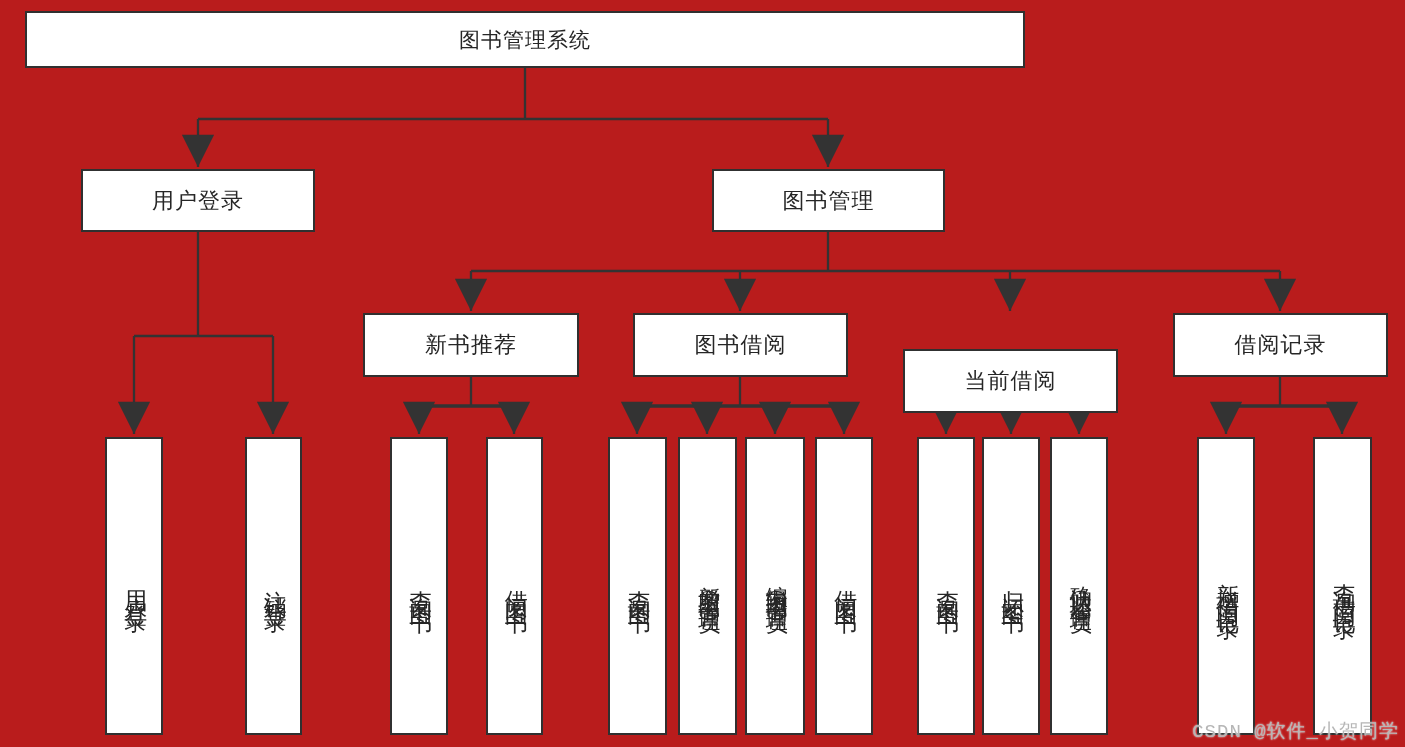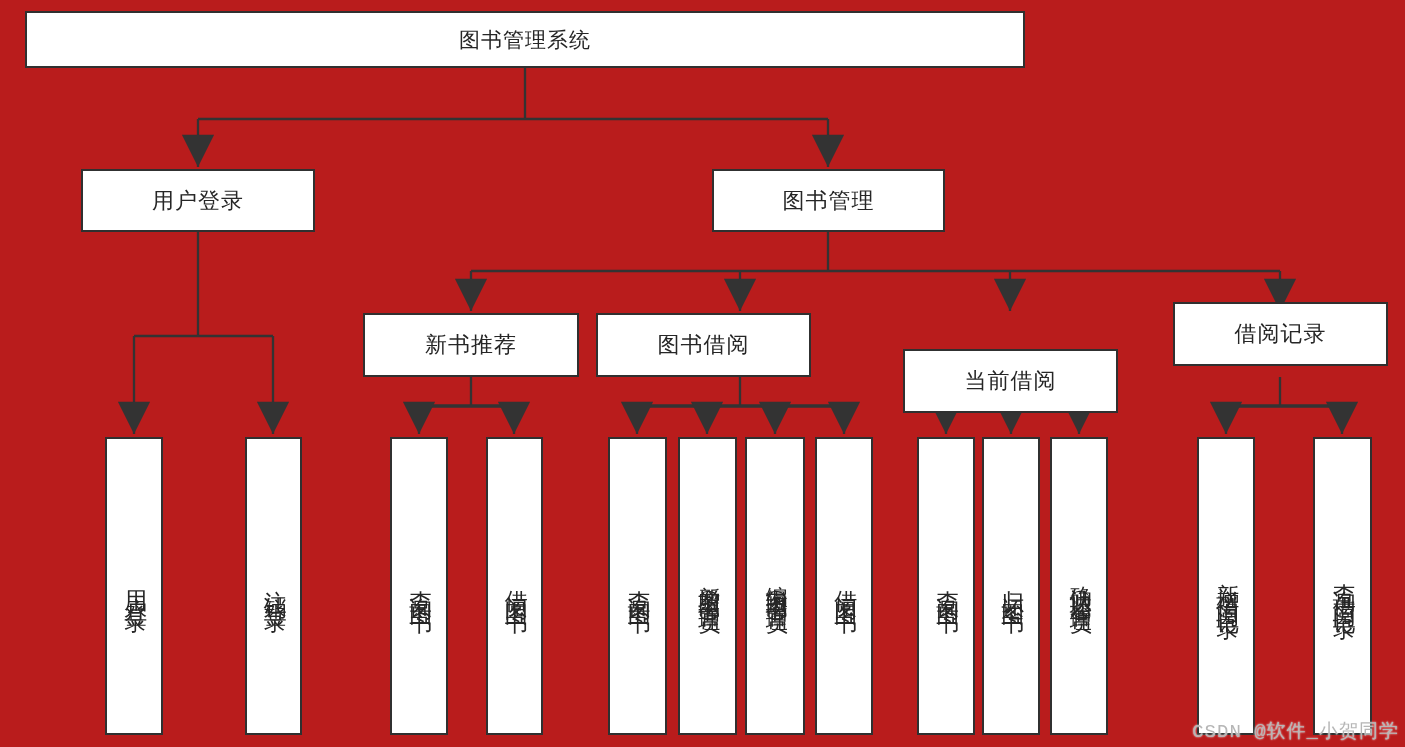--- a/index.html
+++ b/index.html
@@ -102,23 +102,23 @@
       <path d="M1342,406 L1342,434" marker-end="url(#arrow)"></path>
     </g>
   </svg>
 
   <div class="box hbox root-title" style="left:25px; top:11px; width:1000px; height:57px;">图书管理系统</div>
 
   <div class="box hbox" style="left:81px; top:169px; width:234px; height:63px;">用户登录</div>
   <div class="box hbox" style="left:712px; top:169px; width:233px; height:63px;">图书管理</div>
 
   <div class="box hbox" style="left:363px; top:313px; width:216px; height:64px;">新书推荐</div>
-  <div class="box hbox" style="left:596px; top:313px; width:215px; height:64px;">图书借阅</div>
+  <div class="box hbox" style="left:633px; top:313px; width:215px; height:64px;">图书借阅</div>
   <div class="box hbox" style="left:903px; top:313px; width:215px; height:64px;margin-top:36px;">当前借阅</div>
-  <div class="box hbox" style="left:1173px; top:302px; width:215px; height:64px;">借阅记录</div>
+  <div class="box hbox" style="left:1173px; top:313px; width:215px; height:64px;">借阅记录</div>
 
   <div class="box vbox" style="left:105px; top:437px; width:58px; height:298px;">
     <span>用户登录</span>
   </div>
   <div class="box vbox" style="left:245px; top:437px; width:57px; height:298px;">
     <span>注销登录</span>
   </div>
 
   <div class="box vbox" style="left:390px; top:437px; width:58px; height:298px;">
     <span>查询图书</span>

